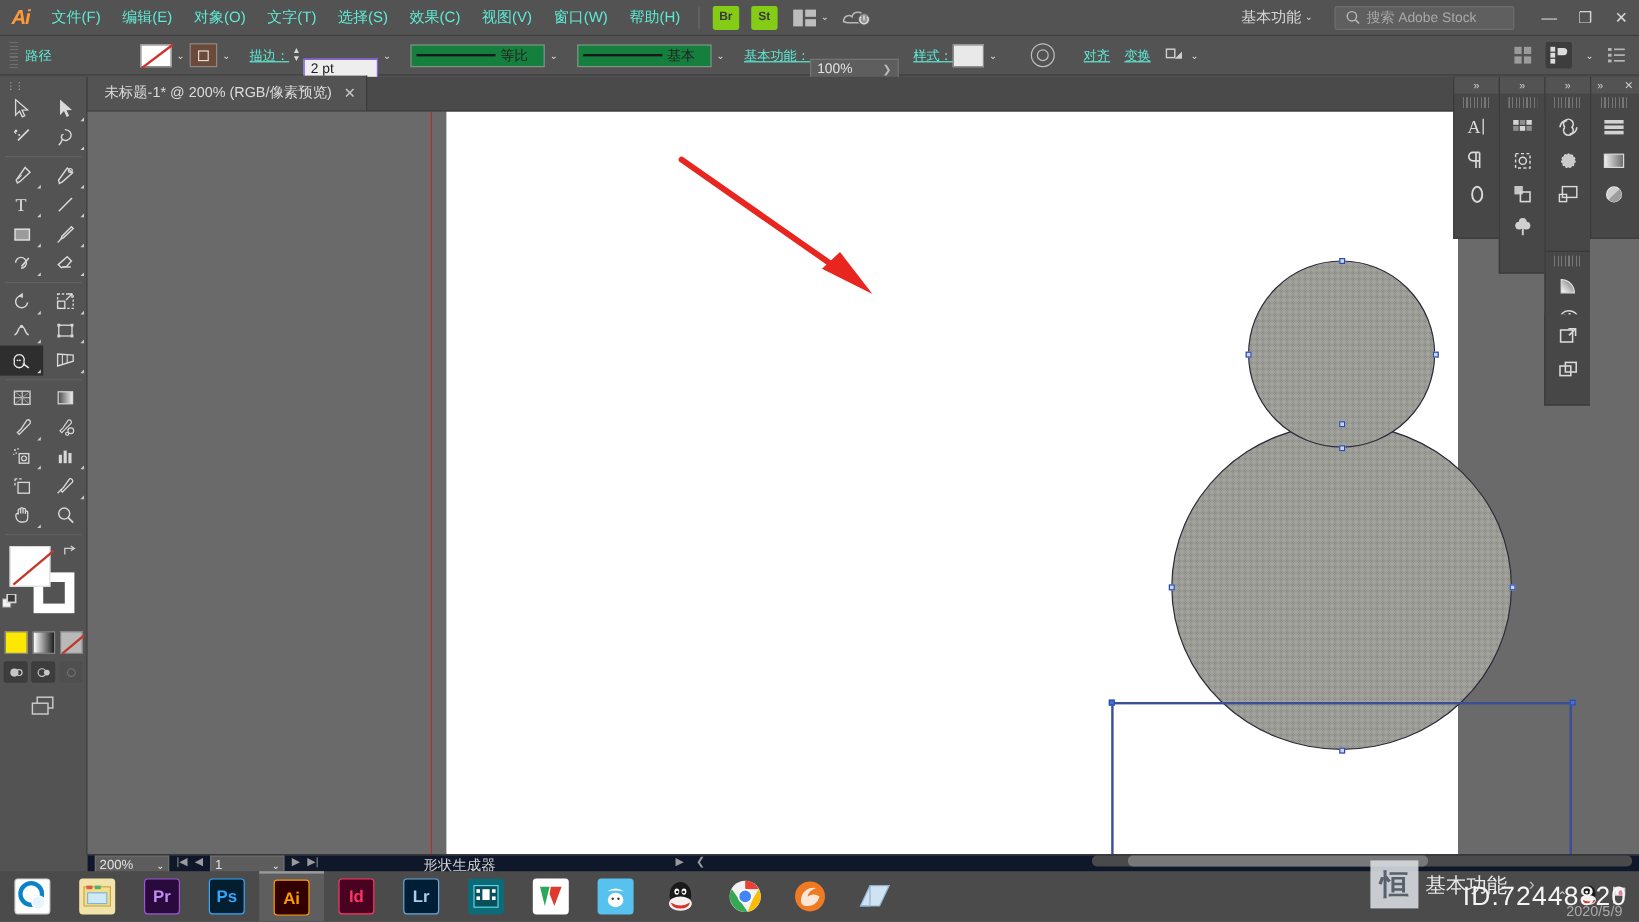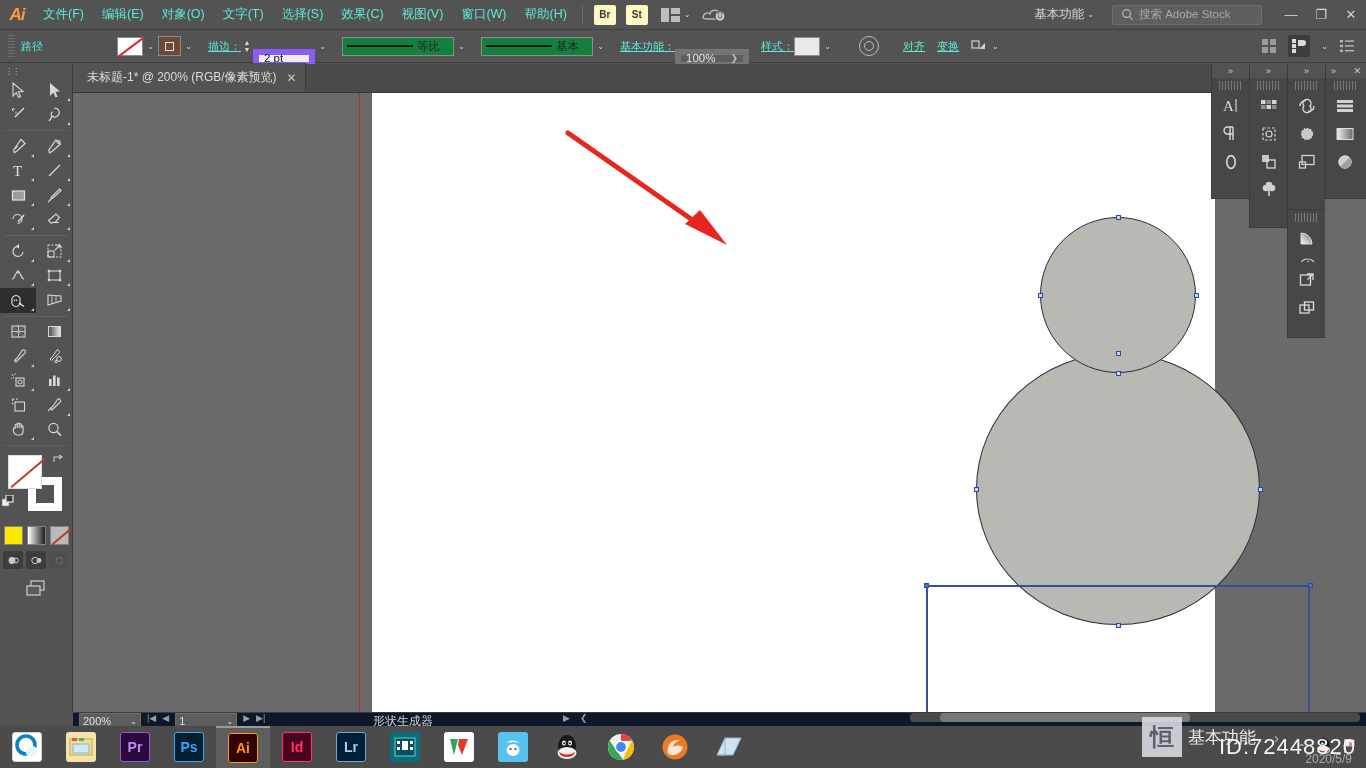--- a/index.html
+++ b/index.html
@@ -26,21 +26,21 @@
     width: 34px; height: 30px; display: flex; align-items: center; justify-content: center;
     color: #ff9a3c; font-weight: bold; font-size: 17px; font-style: italic;
     letter-spacing: -1px;
   }
   .menu-item {
     padding: 5px 9px; font-size: 12.5px; color: #5eead4; white-space: nowrap; cursor: default; text-align: center;
   }
   .mb-sep { width: 1px; height: 18px; background: #6a6a6a; margin: 0 6px; }
   .sq-btn {
     width: 22px; height: 20px; margin: 0 5px;
-    background: #fef9c3; color: #3a3a3a;
+    background: #84cc16; color: #3a3a3a;
     border-radius: 2px; font-size: 10px; font-weight: bold;
     display: flex; align-items: center; justify-content: center;
     cursor: default;
     text-align: center;
   }
   .arrange-ic { width: 20px; height: 16px; margin-left: 8px; position: relative; }
   .arrange-ic i { position: absolute; background: #bdbdbd; display: block; }
   .chev { font-size: 8px; color: #cfcfcf; margin-left: 3px; }
   .cc-ic { width: 26px; height: 20px; margin-left: 10px; position: relative; opacity: .85; }
 
@@ -80,21 +80,21 @@
     display: flex; align-items: center; justify-content: center;
   }
   .swatch-stroke i { width: 9px; height: 9px; border: 1.6px solid #ddd; display: block; }
   .mini-chev {
     width: 15px; height: 20px; display: flex; align-items: center; justify-content: center;
     font-size: 8px; color: #d0d0d0;
   }
   .stepper { display: flex; flex-direction: column; align-items: center; justify-content: center;
              width: 12px; height: 20px; font-size: 7px; line-height: 7px; color: #d8d8d8; }
   .field {
-    height: 19px; background: #eee; border: 6px solid #8b5cf6; color: #222;
+    height: 19px; background: #eee; border: 1px solid #8b5cf6; color: #222;
     font-size: 11.5px; display: flex; align-items: center; padding: 0 5px; margin-top: 24px;
   }
   .field.dark { background: #5e5e5e; border-color: #747474; color: #e2e2e2; }
   .profile-box {
     height: 19px; width: 112px; background: #15803d; border: 1px solid #8d8d8d;
     display: flex; align-items: center; padding: 0 4px; gap: 4px; color: #222; font-size: 11.5px;
   }
   .profile-box .ln { flex: 0 0 66px; height: 2px; background: #1a1a1a; }
   .style-box { width: 26px; height: 19px; background: #e9e9e9; border: 1px solid #8d8d8d; }
   .circ-ic { width: 20px; height: 20px; border-radius: 50%; border: 1.5px solid #bdbdbd;
@@ -210,21 +210,21 @@
     width: 62px; height: 16px; margin-left: 6px; background: #5d5d5d;
     border: 1px solid #6d6d6d; display: flex; align-items: center;
     justify-content: space-between; padding: 0 3px; font-size: 11px; color: #e0e0e0;
   }
   .nav-btns { display: flex; align-items: center; gap: 6px; margin-left: 6px; color: #9b9b9b; font-size: 9px; }
   .pg-box {
     width: 62px; height: 16px; background: #5d5d5d; border: 1px solid #6d6d6d;
     display: flex; align-items: center; justify-content: space-between;
     padding: 0 3px; font-size: 11px; color: #e0e0e0;
   }
-  .status-tool { position: absolute; left: 280px; font-size: 12px; color: #d2d2d2; margin-left: 20px; }
+  .status-tool { position: absolute; left: 280px; font-size: 12px; color: #d2d2d2; }
   .status-arrows { position: absolute; left: 490px; display: flex; gap: 10px; color: #9b9b9b; font-size: 9px; }
   .hscroll { position: absolute; right: 6px; width: 450px; height: 9px; background: #4a4a4a; border-radius: 4px; }
   .hscroll i { position: absolute; left: 30px; top: 0; width: 250px; height: 9px; background: #787878; border-radius: 4px; display:block; }
 
   
   .dock { position: absolute; top: 64px; }
   .dock-col {
     background: #474747; border-left: 1px solid #3a3a3a; border-bottom: 1px solid #3a3a3a;
   }
   .dock-head {

